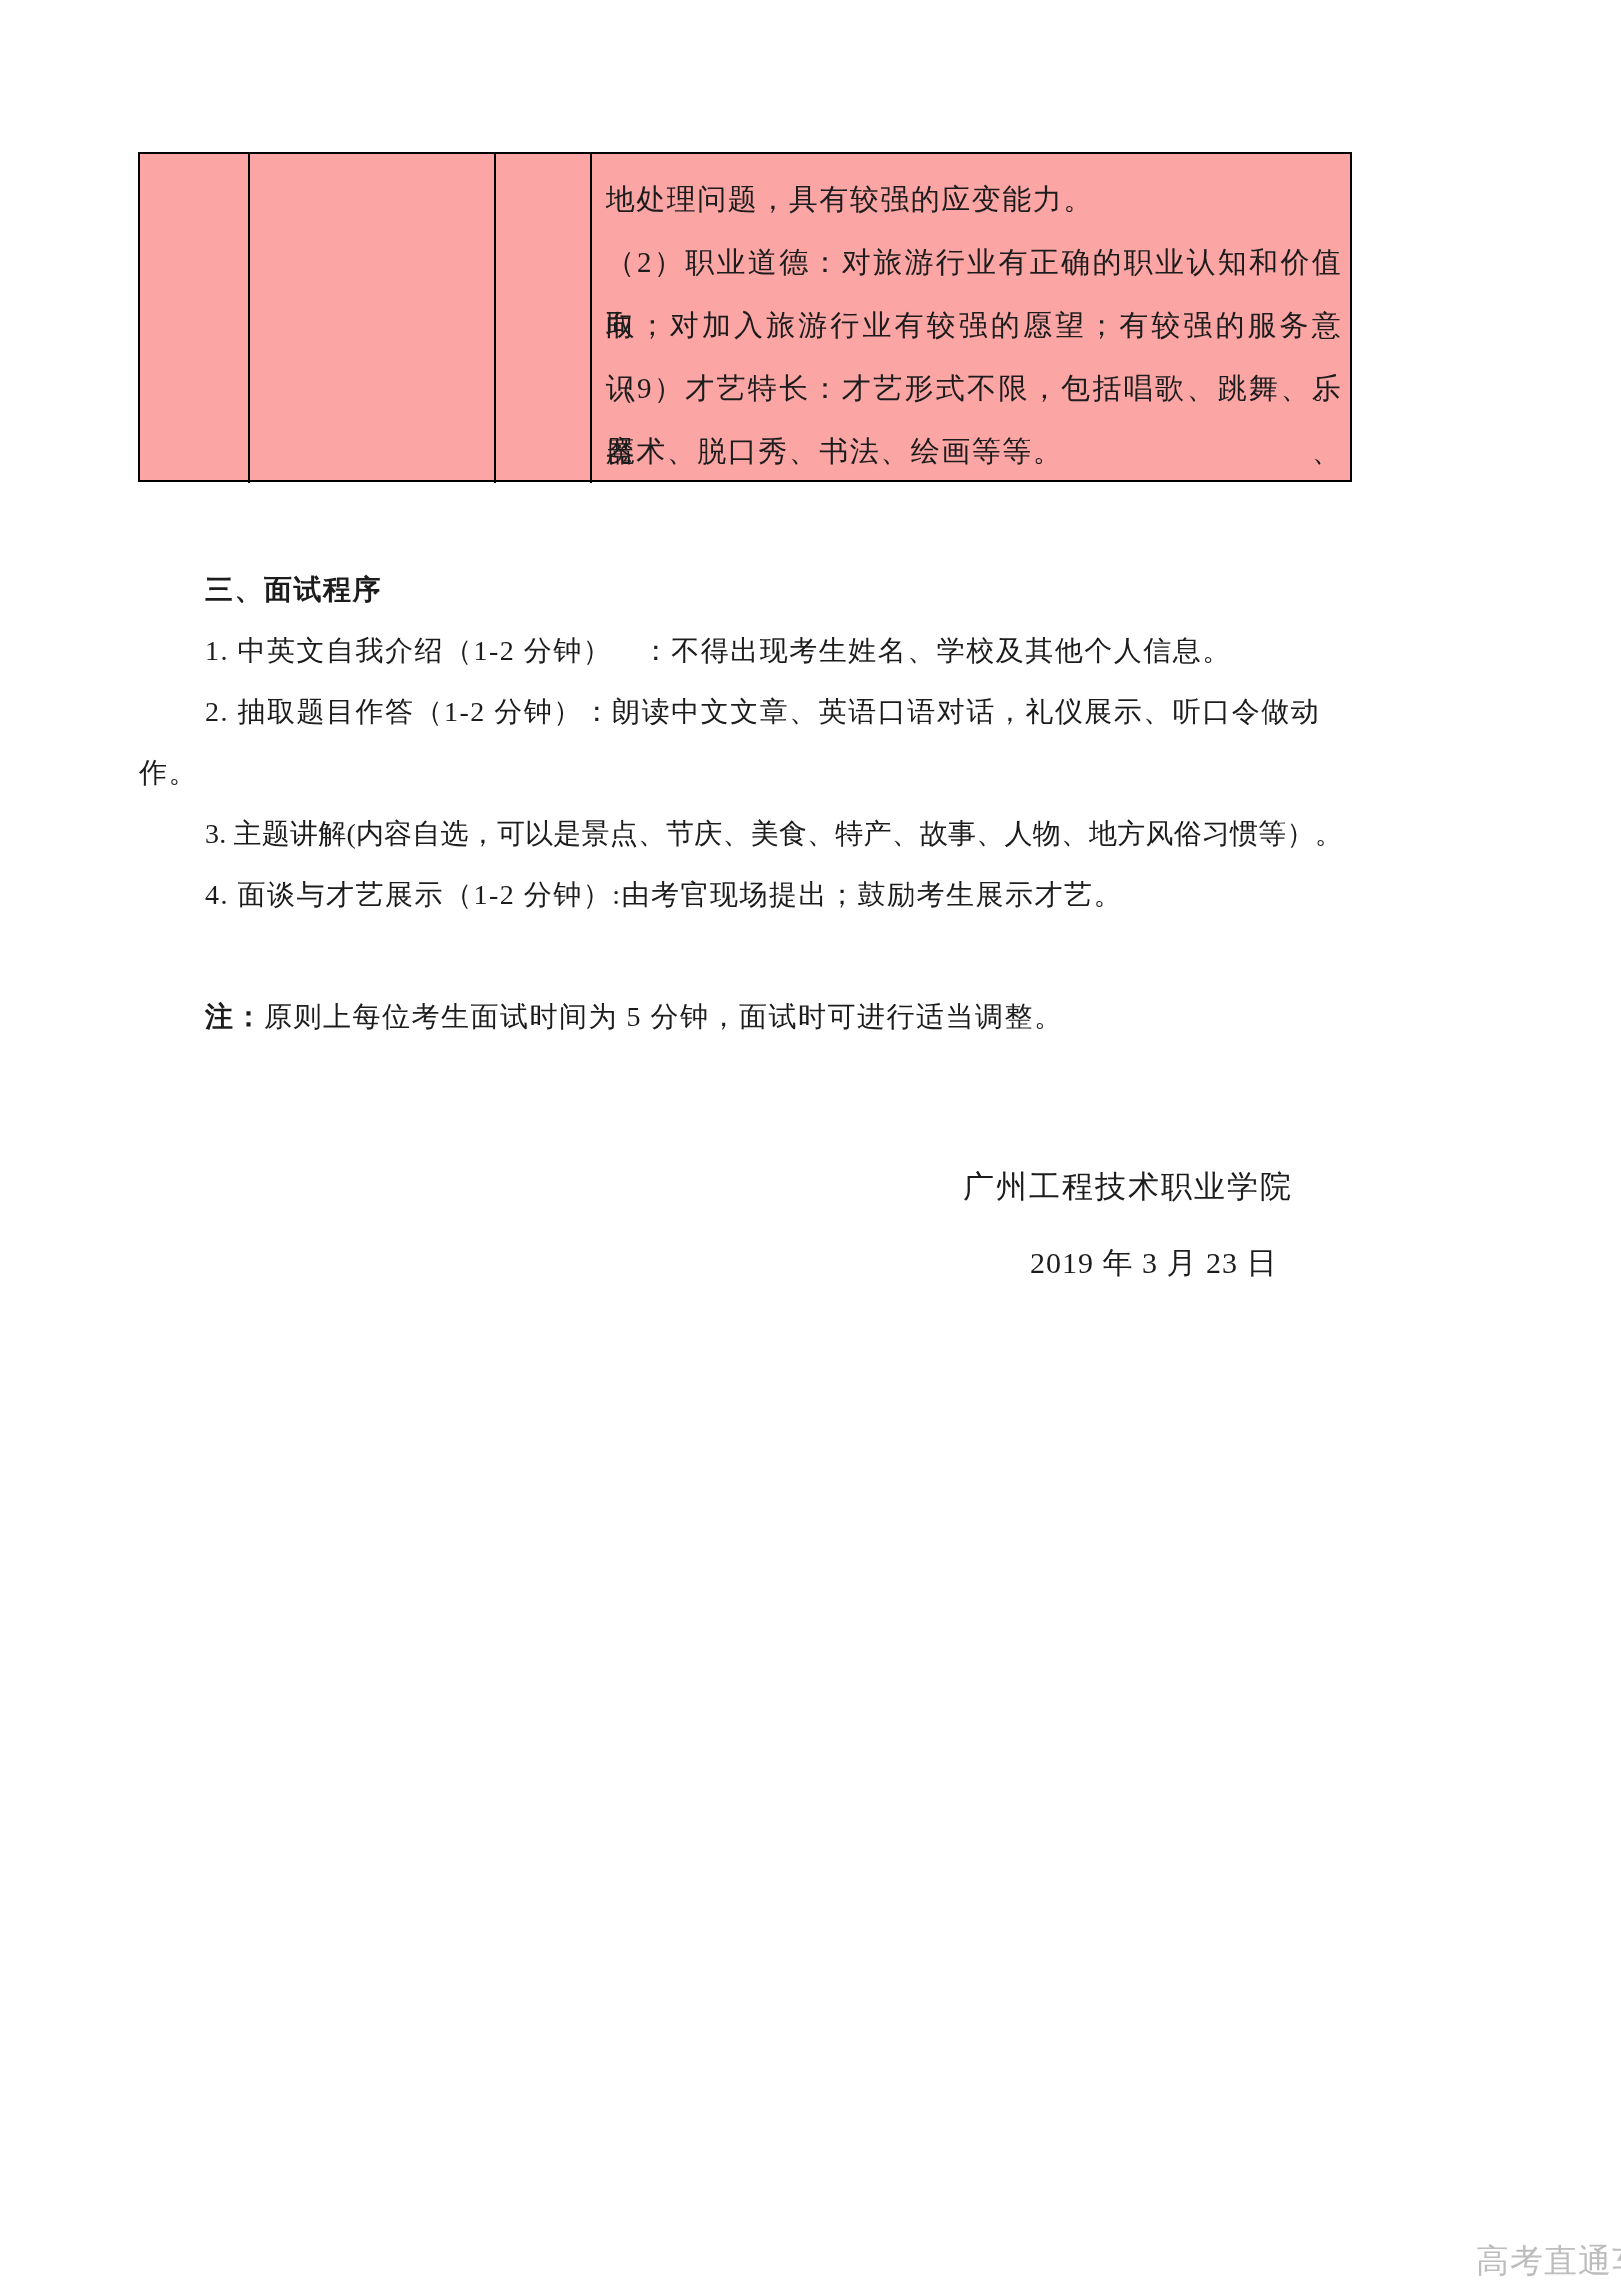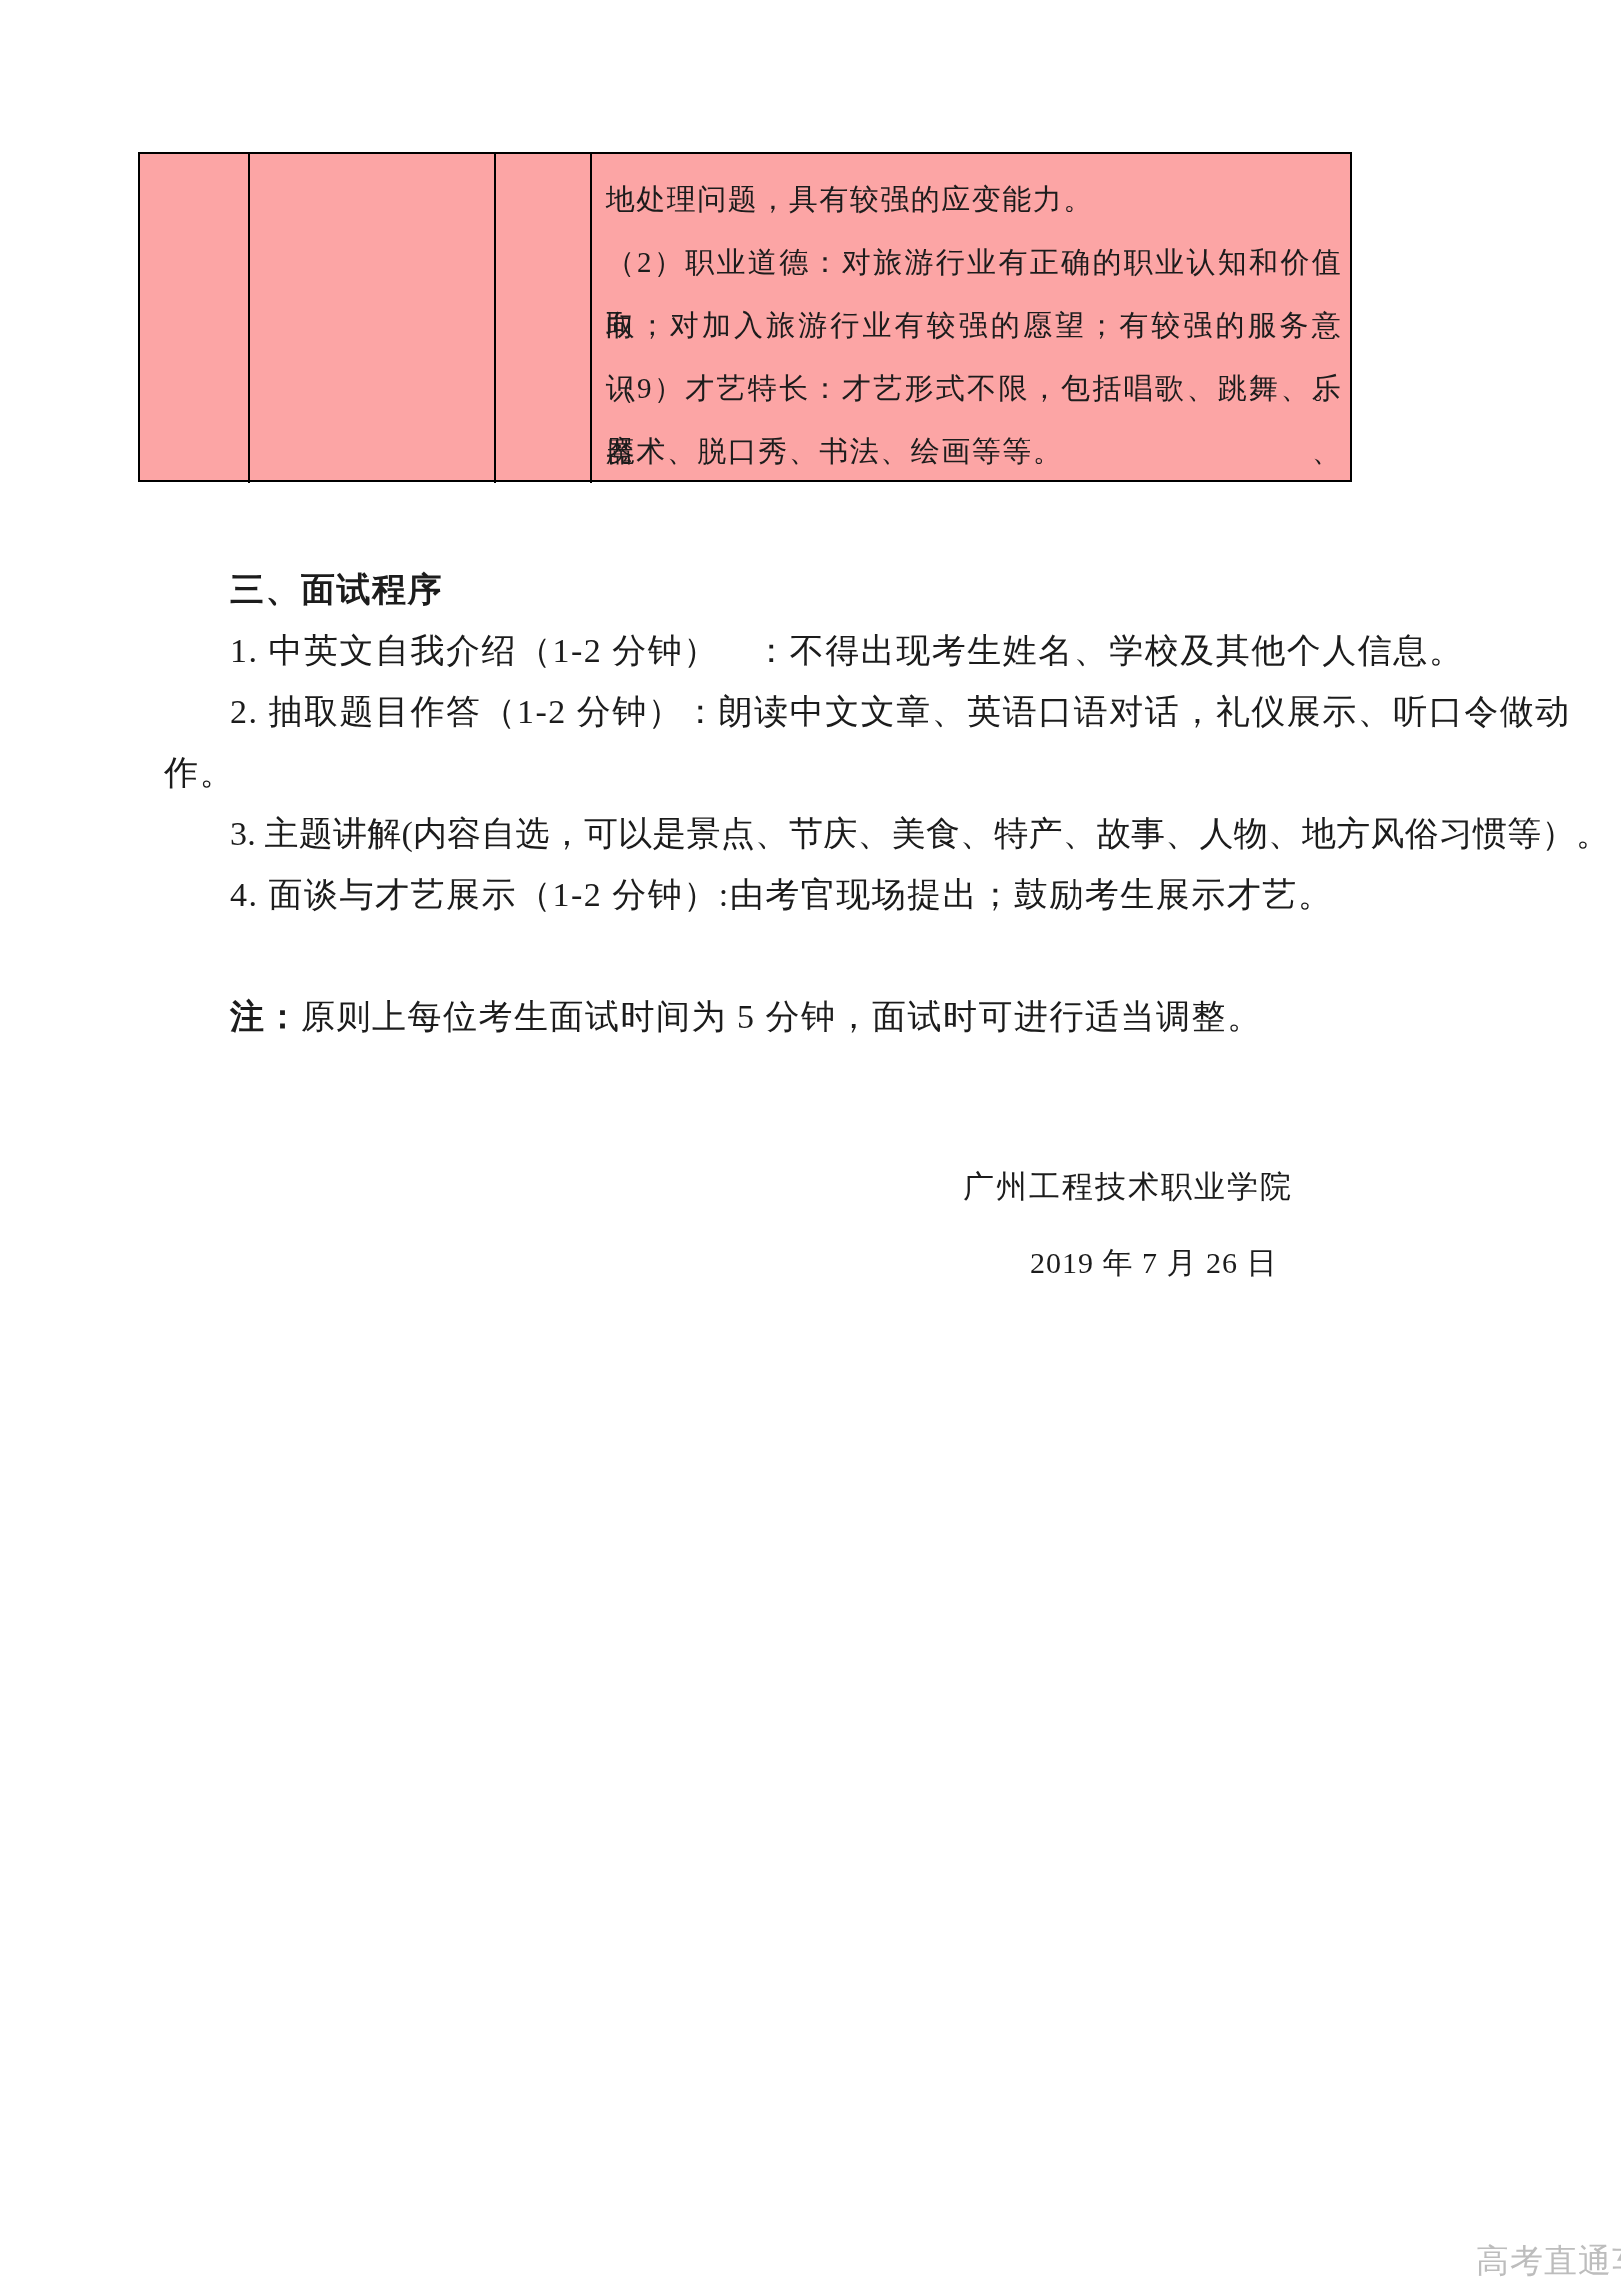--- a/index.html
+++ b/index.html
@@ -52,24 +52,24 @@
     overflow: visible;
   }
   .stretch {
     white-space: normal;
     text-align: justify;
     text-align-last: justify;
   }
   
   .body-text {
     position: absolute;
-    left: 164px;
+    left: 139px;
     top: 559px;
     width: 1325px;
-    font-size: 34px;
+    font-size: 28px;
     letter-spacing: 1.5px;
   }
   .bline {
     height: 61px;
     line-height: 61px;
     white-space: nowrap;
   }
   .indent { padding-left: 66px; }
   .tight { letter-spacing: 0.2px; }
   .bold { font-weight: bold; }
@@ -124,18 +124,18 @@
     <div class="bline indent">1. 中英文自我介绍（1-2 分钟）　：不得出现考生姓名、学校及其他个人信息。</div>
     <div class="bline indent">2. 抽取题目作答（1-2 分钟）：朗读中文文章、英语口语对话，礼仪展示、听口令做动</div>
     <div class="bline">作。</div>
     <div class="bline indent tight">3. 主题讲解(内容自选，可以是景点、节庆、美食、特产、故事、人物、地方风俗习惯等）。</div>
     <div class="bline indent">4. 面谈与才艺展示（1-2 分钟）:由考官现场提出；鼓励考生展示才艺。</div>
     <div class="bline"></div>
     <div class="bline indent"><span class="bold">注：</span><span>原则上每位考生面试时间为 5 分钟，面试时可进行适当调整。</span></div>
   </section>
 
   <div class="sig-org">广州工程技术职业学院</div>
-  <div class="sig-date">2019 年 7 月 26 日</div>
+  <div class="sig-date">2019 年 3 月 23 日</div>
 
   <div class="watermark">高考直通车</div>
 
 </main>
 
 
 </body></html>

